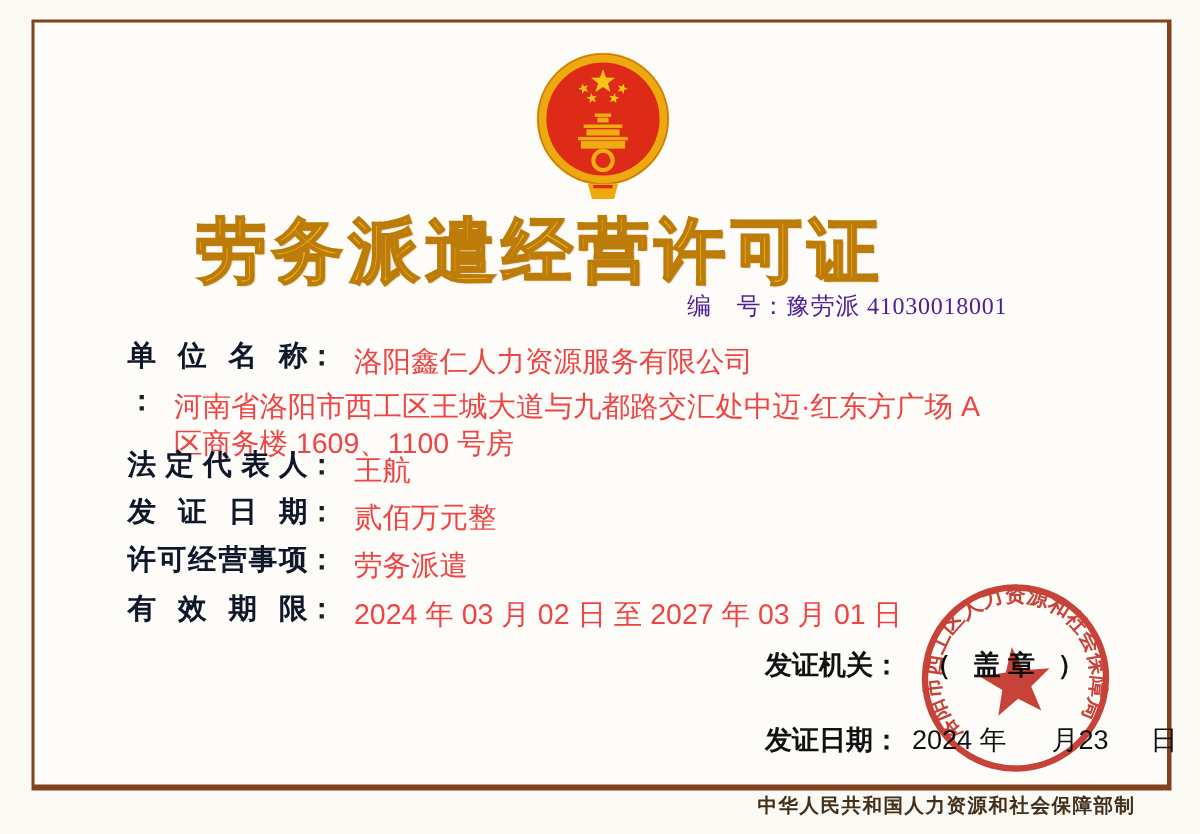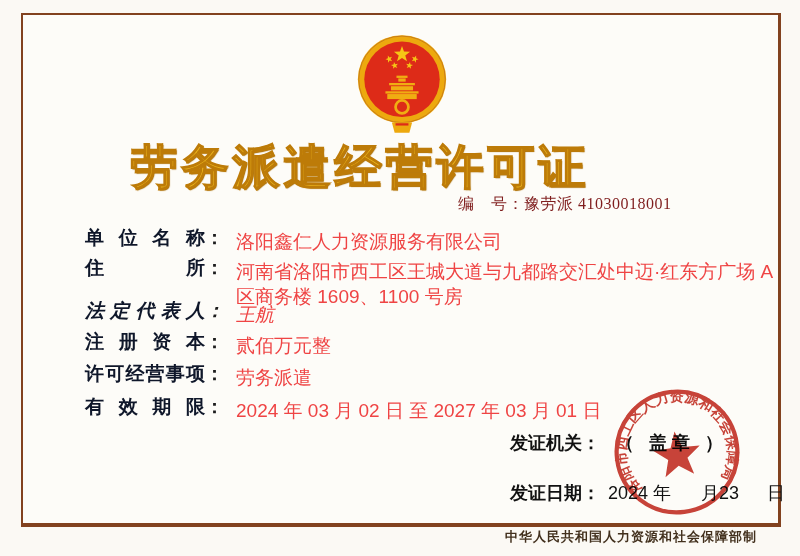--- a/index.html
+++ b/index.html
@@ -6,30 +6,30 @@
     background:#fbf9f4;font-family:"Liberation Sans",sans-serif;color:#1c1c1c;}
   .page{position:relative;width:800px;height:556px;}
   .frame{position:absolute;left:21px;top:13px;width:760px;height:514px;
     box-sizing:border-box;border:2px solid #82421f;border-right-width:3px;
     border-bottom-width:4px;background:#fdfcf8;}
   .emblem{position:absolute;left:356px;top:31px;width:92px;height:104px;}
   .cert-title{position:absolute;left:0;top:136px;width:720px;text-align:center;
     font-size:47px;font-weight:900;letter-spacing:4px;color:#eab41d;
     -webkit-text-stroke:1.3px #bd7b08;text-shadow:1px 1px 1px #a86c05;}
   .number-line{position:absolute;left:458px;top:194px;font-size:16px;
-    font-family:"Liberation Serif",serif;color:#7f1d1d;letter-spacing:.5px;}
+    font-family:"Liberation Serif",serif;color:#4c1d95;letter-spacing:.5px;}
   .fields{position:absolute;left:85px;top:0;width:670px;}
   .frow{position:absolute;display:flex;align-items:flex-start;}
   .flabel{display:inline-block;width:120px;font-size:19px;font-weight:600;
     text-align:justify;text-align-last:justify;color:#0f172a;line-height:22px;}
   .fcolon{font-size:19px;font-weight:600;line-height:22px;}
   .fvalue{font-size:19px;padding-left:12px;padding-top:2px;line-height:25px;
     color:#ef4444;}
   .fvalue.wide{width:540px;}
-  .r1{top:227px;} .r2{top:257px;} .r3{top:300px;font-style:italic;} .r4{top:331px;}
+  .r1{top:227px;} .r2{top:257px;} .r3{top:300px;} .r4{top:331px;}
   .r5{top:363px;} .r6{top:396px;}
   .issuer-row,.date-row{position:absolute;left:510px;font-size:18px;
     font-weight:600;color:#111;white-space:nowrap;}
   .issuer-row{top:431px;}
   .date-row{top:481px;}
   .issuer-value{font-weight:600;letter-spacing:5px;margin-left:16px;margin-top:22px;}
   .date-year{font-weight:500;margin-left:8px;}
   .date-monthday{font-weight:500;margin-left:30px;}
   .date-day{font-weight:500;margin-left:28px;}
   .seal{position:absolute;left:611px;top:386px;width:132px;height:132px;
@@ -77,31 +77,30 @@
     <span>编　号：</span><span>豫劳派 41030018001</span>
   </div>
 
   <div class="fields">
     <div class="frow r1">
       <span class="flabel">单位名称</span>
         <span class="fcolon">：</span>
       <span class="fvalue">洛阳鑫仁人力资源服务有限公司</span>
     </div>
     <div class="frow r2">
-      <span class="flabel">住所</span>
         <span class="fcolon">：</span>
       <span class="fvalue wide">河南省洛阳市西工区王城大道与九都路交汇处中迈·红东方广场 A 区商务楼 1609、1100 号房</span>
     </div>
     <div class="frow r3">
       <span class="flabel">法定代表人</span>
         <span class="fcolon">：</span>
       <span class="fvalue">王航</span>
     </div>
     <div class="frow r4">
-      <span class="flabel">注册资本</span>
+      <span class="flabel">发证日期</span>
         <span class="fcolon">：</span>
       <span class="fvalue">贰佰万元整</span>
     </div>
     <div class="frow r5">
       <span class="flabel">许可经营事项</span>
         <span class="fcolon">：</span>
       <span class="fvalue">劳务派遣</span>
     </div>
     <div class="frow r6">
       <span class="flabel">有效期限</span>

